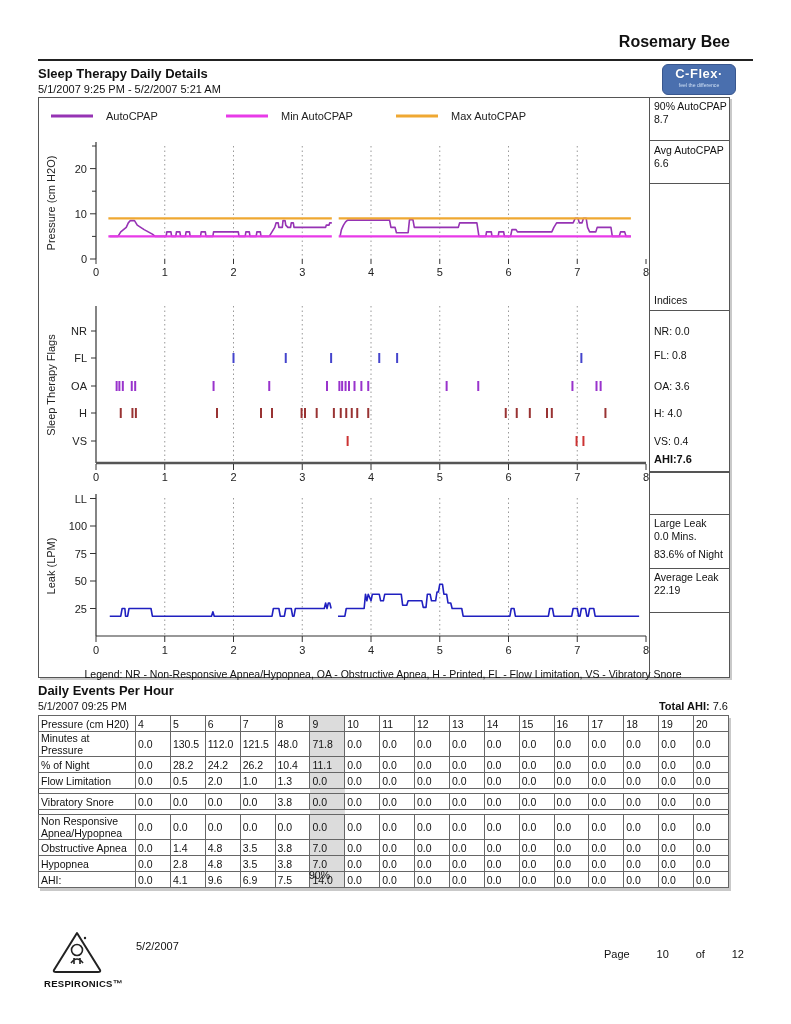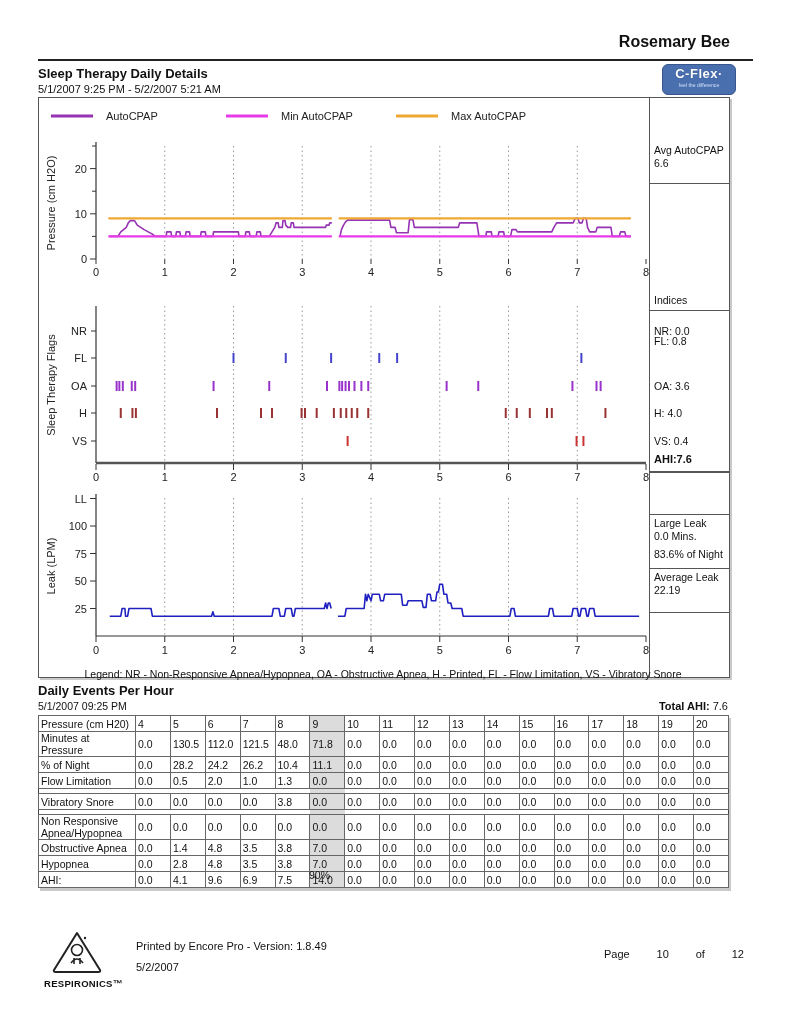--- a/index.html
+++ b/index.html
@@ -250,29 +250,33 @@
         <line x1="538.25" x2="538.25" y1="150" y2="156" stroke="#333" stroke-width="1"></line>
         <text x="538.25" y="168" text-anchor="middle" font-size="11">7</text>
         <line x1="607" x2="607" y1="150" y2="156" stroke="#333" stroke-width="1"></line>
         <text x="607" y="168" text-anchor="middle" font-size="11">8</text>
         <text x="16" y="80" text-anchor="middle" font-size="11" transform="rotate(-90 16 80)">Leak (LPM)</text>
         <polyline points="70.75,130.2 81.75,130.2 83.125,122.5 85.875,122.5 86.5625,130.2 88.625,130.2 90,122.5 112,122.5 113.375,130.2 172.5,130.2 173.875,125.8 175.25,130.2 233,130.2 234.375,122.5 239.875,122.5 241.25,130.2 245.37500000000003,130.2 246.74999999999997,122.5 252.25,122.5 253.625,130.2 255,130.2 256.375,122.5 285.25,122.5 286.625,117 288,122.5 289.375,117 290.75,117 292.125,122.5" fill="none" stroke="#2020c0" stroke-width="1.6" stroke-linejoin="round" stroke-linecap="butt"></polyline>
         <polyline points="299,130.2 305.875,130.2 307.25,122.5 325.125,122.5 326.5,108.19999999999999 327.875,114.8 329.25,108.19999999999999 332,114.8 333.37499999999994,108.19999999999999 340.25,108.19999999999999 341.625,114.8 344.375,114.8 345.75,108.19999999999999 362.25,108.19999999999999 363.625,119.19999999999999 367.74999999999994,119.19999999999999 369.125,114.8 382.875,114.8 384.25,121.4 387,121.4 388.375,108.19999999999999 391.125,108.19999999999999 392.5,114.8 396.625,114.8 398,106 399.37500000000006,106 400.75,98.3 403.5,98.3 404.875,108.19999999999999 407.625,108.19999999999999 409,117 411.75,117 413.125,122.5 422.75,122.5 424.125,130.2 470.87499999999994,130.2 472.25,122.5 475,122.5 476.375,130.2 509.375,130.2 510.75,122.5 513.5,122.5 514.875,130.2 532.75,130.2 534.125,122.5 538.25,122.5 539.625,130.2 541,130.2 542.375,122.5 546.5,122.5 547.875,130.2 549.25,130.2 550.625,122.5 554.75,122.5 556.125,130.2 600.125,130.2" fill="none" stroke="#2020c0" stroke-width="1.6" stroke-linejoin="round" stroke-linecap="butt"></polyline>
       </svg>
 
     <div class="rightcol">
+      <div class="sbox bordered" style="top:0;height:43px;">
+        <div>90% AutoCPAP</div>
+        <div class="val">8.7</div>
+      </div>
       <div class="sbox bordered" style="top:44px;height:42px;">
         <div>Avg AutoCPAP</div>
         <div class="val">6.6</div>
       </div>
 
       <div class="idx-title">Indices</div>
       <div class="idx-box" id="indices-box">
           <div class="idx-item" style="top: 14px;">NR: 0.0</div>
-          <div class="idx-item" style="top: 24px; text-align: right;">FL: 0.8</div>
+          <div class="idx-item" style="top: 38px; text-align: right;">FL: 0.8</div>
           <div class="idx-item" style="top: 69px;">OA: 3.6</div>
           <div class="idx-item" style="top: 96px;">H: 4.0</div>
           <div class="idx-item" style="top: 124px;">VS: 0.4</div>
         </div>
       <div class="ahi-total">AHI:7.6</div>
       <div class="ahi-rule"></div>
 
       <div class="sbox leakbox1">
         <div>Large Leak</div>
         <div>0.0 Mins.</div>
@@ -543,21 +547,20 @@
   <div class="abs footer-logo">
     <svg width="56" height="44" viewBox="0 0 56 44">
       <path d="M28 3 L51 40 Q52 42 49 42 L7 42 Q4 42 5 40 Z" fill="none" stroke="#222" stroke-width="2" stroke-linejoin="round"></path>
       <circle cx="28" cy="20" r="5.5" fill="none" stroke="#222" stroke-width="1.6"></circle>
       <path d="M22 33 q6 -8 12 0 M25 28 l0 6 M31 28 l0 6" fill="none" stroke="#222" stroke-width="1.6"></path>
       <circle cx="36" cy="8" r="1.2" fill="#222"></circle>
     </svg>
     <div class="brand">RESPIRONICS™</div>
   </div>
   <div class="abs printed">
-    <div>Printed by Encore Pro - Version: 1.8.49</div>
     <div>5/2/2007</div>
   </div>
   <div class="abs pageinfo">
     <span>Page</span>
     <span>10</span>
     <span>of</span>
     <span>12</span>
   </div>
 
 </div>

